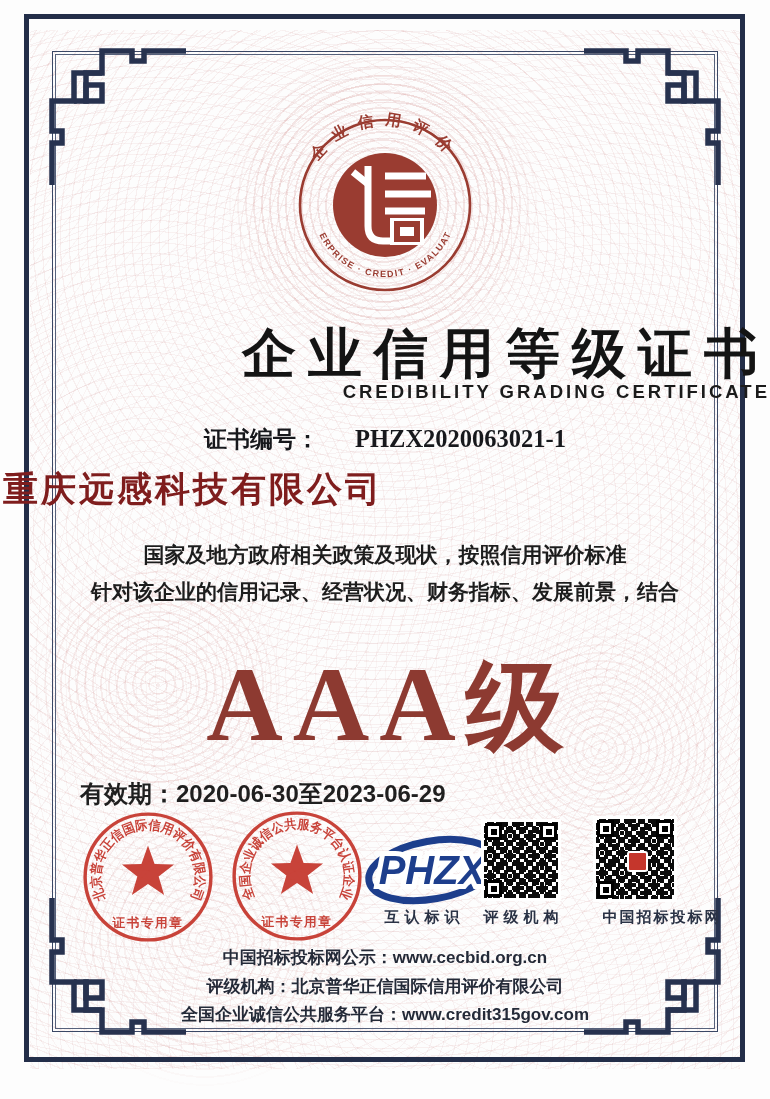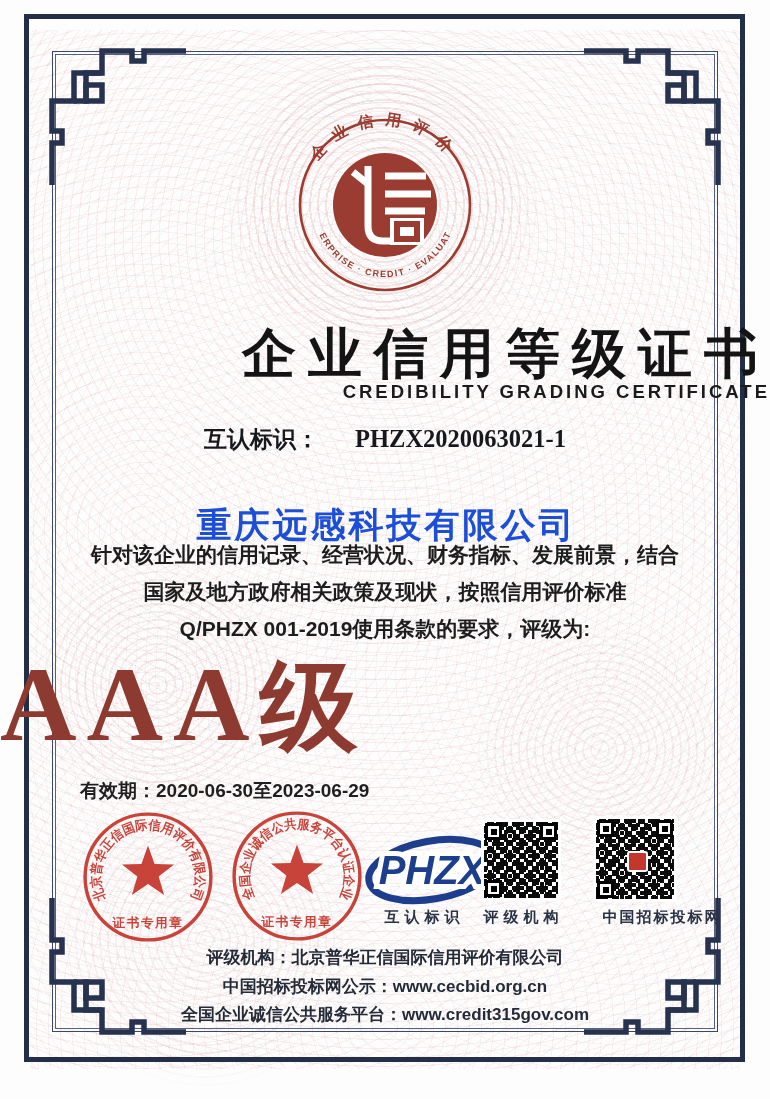--- a/index.html
+++ b/index.html
@@ -57,33 +57,33 @@
   .emblem svg{width:100%;height:100%;display:block;}
 
   
   .title-zh{position:absolute;left:0;top:318px;width:100%;text-align:right;
     font-size:54px;font-weight:900;color:#141414;letter-spacing:12px;text-indent:12px;}
   .title-en{position:absolute;left:0;top:381px;width:100%;text-align:right;
     font-size:18.5px;font-weight:700;color:#1b1b1b;letter-spacing:3px;text-indent:3px;}
   .certno{position:absolute;left:0;top:424px;width:100%;text-align:center;
     font-size:23px;font-weight:700;color:#17181c;}
   .certno .num{font-family:"Liberation Serif","DejaVu Serif",serif;font-size:24.5px;margin-left:36px;}
-  .company{position:absolute;left:0;top:466px;width:100%;text-align:center;
+  .company{position:absolute;left:0;top:466px;width:100%;text-align:left;
     font-family:"Liberation Serif","DejaVu Serif",serif;
-    font-size:35px;font-weight:700;color:#1d4ed8;letter-spacing:3px;text-indent:3px;margin-top:36px;}
+    font-size:35px;font-weight:700;color:#7f1d1d;letter-spacing:3px;text-indent:3px;}
   .body-par{position:absolute;left:0;top:536px;width:100%;text-align:center;
     font-size:21px;font-weight:700;color:#1d1d1d;line-height:37px;}
   .body-par div{white-space:nowrap;}
 
-  .rating{position:absolute;left:0;top:642px;width:100%;text-align:left;color:var(--rating);white-space:nowrap;}
+  .rating{position:absolute;left:0;top:642px;width:100%;text-align:center;color:var(--rating);white-space:nowrap;}
   .rating .latin{font-family:"Liberation Serif","DejaVu Serif",serif;
     font-size:106px;font-weight:700;letter-spacing:10px;}
   .rating .suffix{font-size:98px;font-weight:700;letter-spacing:0;}
 
-  .validity{position:absolute;left:80px;top:778px;font-size:19px;font-weight:700;color:#1f1f1f;}
+  .validity{position:absolute;left:80px;top:778px;font-size:24px;font-weight:700;color:#1f1f1f;}
 
   
   .seal{position:absolute;width:142px;height:142px;opacity:.93;}
   .seal svg{width:100%;height:100%;display:block;}
   .seal.left{left:77px;top:806px;}
   .seal.right{left:226px;top:805px;}
 
   
   .phzx{position:absolute;left:356px;top:828px;width:152px;height:90px;}
   .phzx svg{width:100%;height:100%;display:block;}
@@ -185,29 +185,28 @@
       </g>
       <rect x="100" y="108" width="34" height="27" fill="#fff"></rect>
       <rect x="107" y="114" width="20" height="15" fill="none" stroke="#9a3c31" stroke-width="6"></rect>
     </svg>
   </div>
 
   <div class="title-zh">企业信用等级证书</div>
   <div class="title-en">CREDIBILITY GRADING CERTIFICATE</div>
 
   <div class="certno">
-    <span>互认标识：</span><span class="num">PHZX2020063021-1</span>
+    <span>证书编号：</span><span class="num">PHZX2020063021-1</span>
   </div>
 
   <div class="company">重庆远感科技有限公司</div>
 
   <div class="body-par">
+    <div>国家及地方政府相关政策及现状，按照信用评价标准</div>
     <div>针对该企业的信用记录、经营状况、财务指标、发展前景，结合</div>
-    <div>国家及地方政府相关政策及现状，按照信用评价标准</div>
-    <div>Q/PHZX 001-2019使用条款的要求，评级为:</div>
   </div>
 
   <div class="rating">
     <span class="latin">AAA</span><span class="suffix">级</span>
   </div>
 
   <div class="validity">有效期：2020-06-30至2023-06-29</div>
 
   <div class="seal left">
     <svg viewBox="0 0 140 140">
@@ -255,18 +254,18 @@
     <i class="finder tr"></i>
     <i class="finder bl"></i>
     <i class="qr-center"></i>
   </div>
 
   <div class="mark-label lbl-phzx">互认标识</div>
   <div class="mark-label lbl-qr1">评级机构</div>
   <div class="mark-label lbl-qr2">中国招标投标网</div>
 
   <div class="footer">
+    <div>中国招标投标网公示：www.cecbid.org.cn</div>
     <div>评级机构：北京普华正信国际信用评价有限公司</div>
-    <div>中国招标投标网公示：www.cecbid.org.cn</div>
     <div>全国企业诚信公共服务平台：www.credit315gov.com</div>
   </div>
 
 </div>
 
 </body></html>

